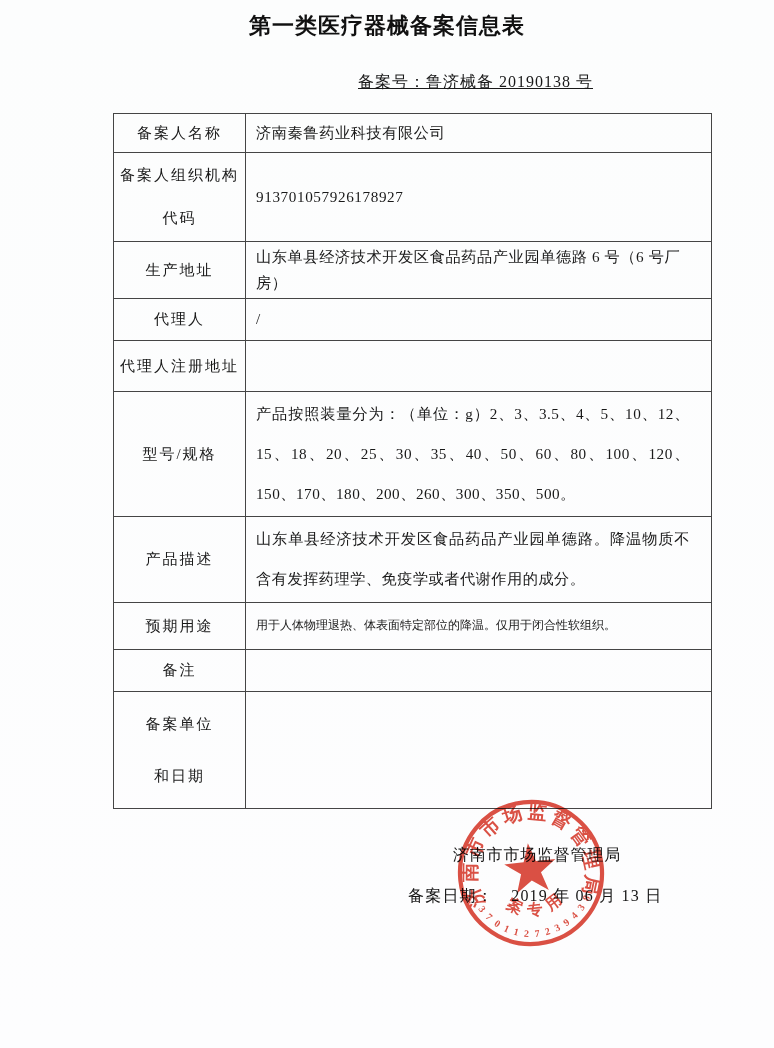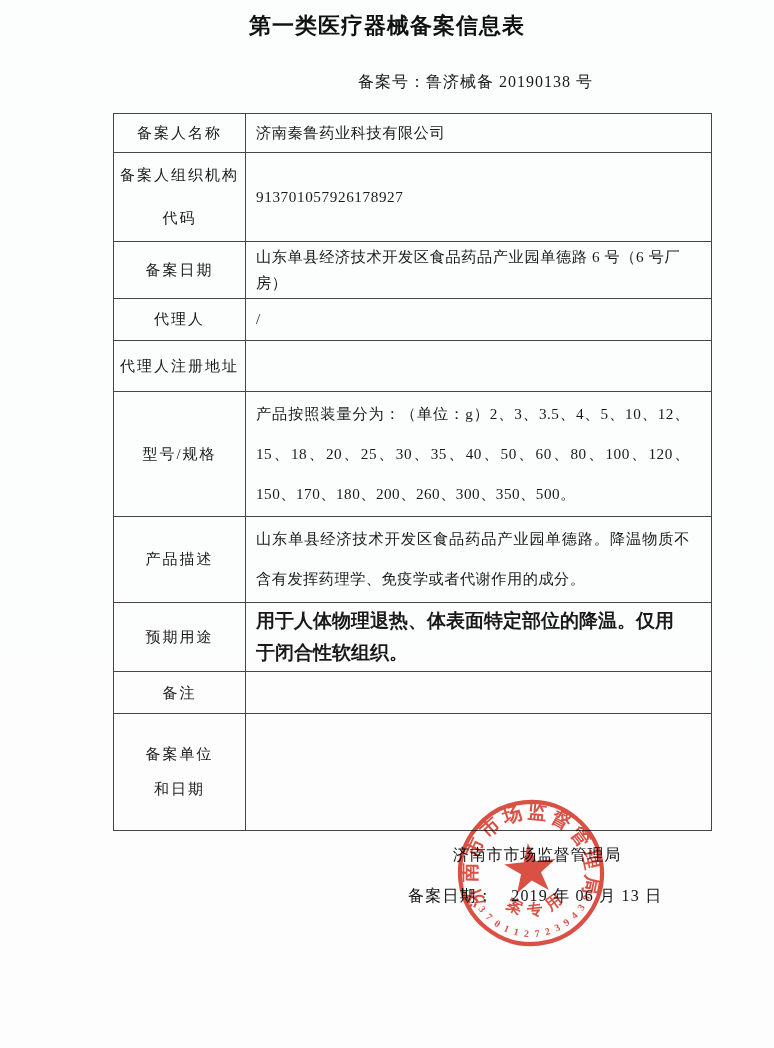--- a/index.html
+++ b/index.html
@@ -15,21 +15,21 @@
 
   .doc-title{
     position:absolute;top:11px;left:0;width:774px;
     text-align:center;
     font-family:"Liberation Sans","DejaVu Sans",sans-serif;
     font-weight:700;font-size:22px;letter-spacing:1px;
     color:#111;
   }
   .filing-no{
     position:absolute;top:72px;left:358px;
-    font-size:16px;letter-spacing:1px;color:#191919;
+    font-size:16px;letter-spacing:1px;color:#191919;text-decoration:underline;
   }
 
   table.reg-table{
     position:absolute;left:89px;top:113px;
     width:599px;
     border-collapse:collapse;table-layout:fixed;
     background:transparent;
     margin-left:24px;
   }
   table.reg-table td{
@@ -47,25 +47,25 @@
     vertical-align:middle;
     padding:2px 21px 2px 10px;
     font-size:15.2px;letter-spacing:0.6px;line-height:1.7;
     color:#191919;
   }
   tr.r1{height:39px;} tr.r2{height:86px;} tr.r3{height:47px;} tr.r4{height:45px;}
   tr.r5{height:42px;} tr.r6{height:51px;} tr.r7{height:64px;} tr.r8{height:122px;}
   tr.r9{height:86px;} tr.r10{height:47px;} tr.r11{height:42px;} tr.r12{height:117px;}
 
   tr.r2 td.c-label{line-height:43px;}
-  tr.r12 td.c-label{line-height:35px;}
+  tr.r12 td.c-label{line-height:52px;}
   tr.r8 td.c-value,tr.r9 td.c-value{
     line-height:40px;text-align:justify;letter-spacing:0.5px;
   }
-  tr.r10 td.c-value{font-size:19px;letter-spacing:0;font-weight:bold;}
+  tr.r10 td.c-value{font-size:12px;letter-spacing:0;}
 
   .authority-line{
     position:absolute;left:453px;top:845px;
     font-size:16px;letter-spacing:0.8px;color:#161616;z-index:2;
   }
   .date-line{
     position:absolute;left:408px;top:886px;
     font-size:16px;letter-spacing:1.2px;color:#161616;z-index:2;
   }
 
@@ -91,21 +91,21 @@
         <tr class="r1">
       <td class="c-label">备案人名称</td>
       <td class="c-value">济南秦鲁药业科技有限公司</td>
     </tr>
     <tr class="r2">
       <td class="c-label">备案人组织机构
 代码</td>
       <td class="c-value">913701057926178927</td>
     </tr>
     <tr class="r4">
-      <td class="c-label">备案日期</td>
+      <td class="c-label">生产地址</td>
       <td class="c-value">山东单县经济技术开发区食品药品产业园单德路 6 号（6 号厂房）</td>
     </tr>
     <tr class="r5">
       <td class="c-label">代理人</td>
       <td class="c-value">/</td>
     </tr>
     <tr class="r6">
       <td class="c-label">代理人注册地址</td>
       <td class="c-value"></td>
     </tr>

